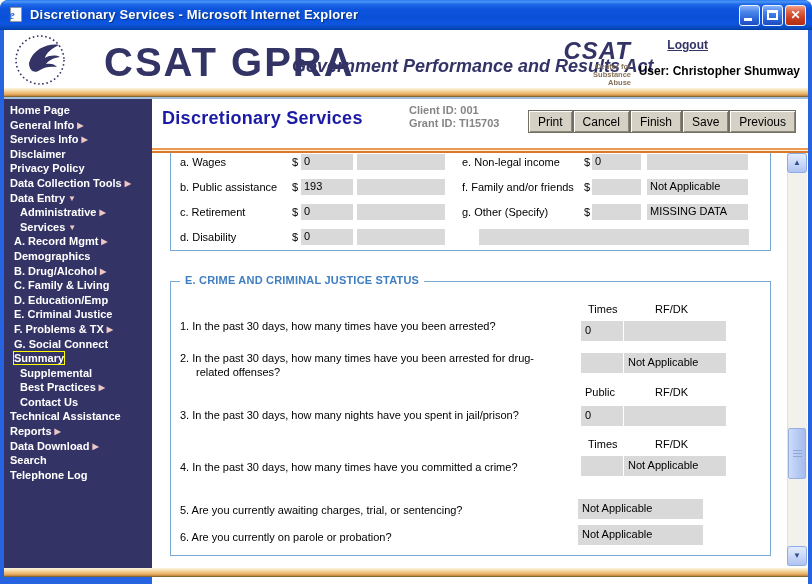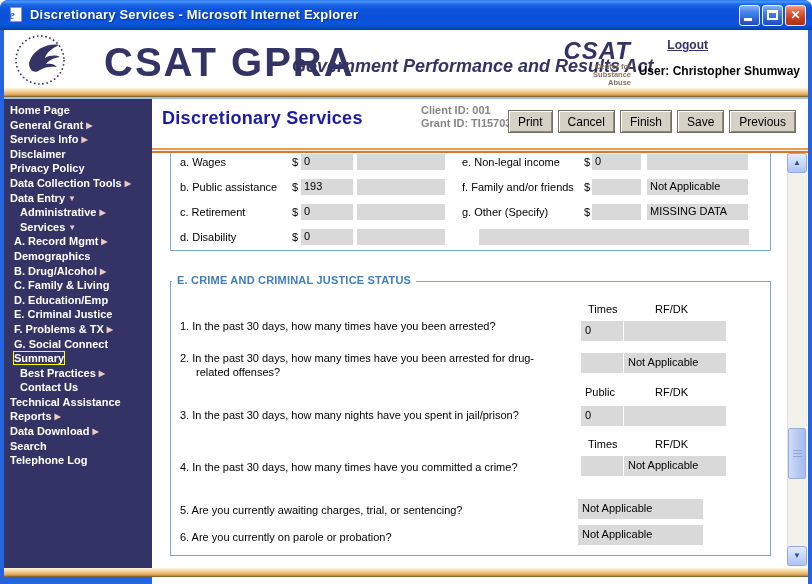--- a/index.html
+++ b/index.html
@@ -47,32 +47,32 @@
   .sidebar { position:absolute; left:0; top:0; width:148px; height:469px; background:#333366; padding-top:4px; overflow:hidden; }
   .sitem { height:14.6px; line-height:14.6px; color:#fff; font-size:11px; font-weight:bold; white-space:nowrap; cursor:pointer; }
   .ind0 { padding-left:6px; } .ind1 { padding-left:16px; } .ind2 { padding-left:10px; }
   .sarrow { font-size:8px; color:#edc7c2; margin-left:3px; vertical-align:1px; }
   .hl { outline:1px solid #ffff00; }
 
   
   .main { position:absolute; left:148px; top:0; width:656px; height:553px; background:#fff; }
   .main-header { position:absolute; left:0; top:0; width:656px; height:49px; }
   .page-title { position:absolute; left:10px; top:9px; font-size:18px; font-weight:bold; color:#1a1aa6; letter-spacing:.3px; }
-  .ids { position:absolute; left:269px; top:5px; font-size:11px; font-weight:bold; color:#858585; line-height:13px; }
-  .btnrow { position:absolute; right:12px; top:11px; display:flex; gap:5px; }
+  .ids { position:absolute; left:257px; top:5px; font-size:11px; font-weight:bold; color:#858585; line-height:13px; }
+  .btnrow { position:absolute; right:12px; top:11px; display:flex; }
   .btn { height:23px; padding:0 9px; font-family:"Liberation Sans",sans-serif; font-size:12px; color:#000;
     background:#d5d1c5; border:1px solid #736f63; box-shadow:inset 1px 1px 0 #ffffff, inset -1px -1px 0 #8a867a; cursor:pointer; }
   .separator { position:absolute; top:49px; left:0; width:656px; height:5px; background:#fdf4e6; border-top:2px solid #ec9a50; border-bottom:2px solid #d87828; }
 
   
   .scrollpane { position:absolute; left:0; top:54px; width:635px; height:413px; overflow:hidden; font-size:11px; color:#000; }
   .fs { position:absolute; border:1px solid #7aa8d4; }
   .fs1 { left:18px; top:-12px; width:601px; height:110px; }
   .fs2 { left:18px; top:128px; width:601px; height:275px; }
-  .legend { position:absolute; left:20px; top:121px; background:#fff; padding:0 5px; font-size:11px; font-weight:bold; color:#3f7ec0; letter-spacing:.2px; }
+  .legend { position:absolute; left:28px; top:121px; background:#fff; padding:0 5px; font-size:11px; font-weight:bold; color:#3f7ec0; letter-spacing:.2px; }
   .row { position:absolute; left:0; width:635px; }
   .flabel { position:absolute; top:2px; white-space:nowrap; }
   .fcur { position:absolute; top:2px; }
   .gfield { position:absolute; top:0; height:16px; background:#d9d9d9; padding:1px 0 0 3px; line-height:13px; overflow:hidden; white-space:nowrap; }
   .cfield { position:absolute; height:20px; background:#d9d9d9; padding:2px 0 0 4px; line-height:15px; overflow:hidden; white-space:nowrap; }
   .hdrlbl { position:absolute; top:0; font-size:11px; }
   .qtext { position:absolute; left:28px; width:400px; padding-left:16px; text-indent:-16px; line-height:14px; }
 
   
   .scrollbar { position:absolute; left:635px; top:54px; width:20px; height:413px; background:#f3f1ec;
@@ -126,37 +126,38 @@
     <span class="logout">Logout</span>
     <span class="user">User: Christopher Shumway</span>
   </div>
   <div class="tanstrip strip-top"></div>
   <div class="blueline"></div>
 
   <div class="body">
 
     <div class="sidebar">
       <div class="sitem ind0"><span>Home Page</span></div>
-      <div class="sitem ind0"><span>General Grant</span><span class="sarrow">▶</span></div>
+      <div class="sitem ind0"><span>General Info</span><span class="sarrow">▶</span></div>
       <div class="sitem ind0"><span>Services Info</span><span class="sarrow">▶</span></div>
       <div class="sitem ind0"><span>Disclaimer</span></div>
       <div class="sitem ind0"><span>Privacy Policy</span></div>
       <div class="sitem ind0"><span>Data Collection Tools</span><span class="sarrow">▶</span></div>
       <div class="sitem ind0"><span>Data Entry</span><span class="sarrow">▼</span></div>
       <div class="sitem ind1"><span>Administrative</span><span class="sarrow">▶</span></div>
       <div class="sitem ind1"><span>Services</span><span class="sarrow">▼</span></div>
       <div class="sitem ind2"><span>A. Record Mgmt</span><span class="sarrow">▶</span></div>
       <div class="sitem ind2"><span>Demographics</span></div>
       <div class="sitem ind2"><span>B. Drug/Alcohol</span><span class="sarrow">▶</span></div>
       <div class="sitem ind2"><span>C. Family &amp; Living</span></div>
       <div class="sitem ind2"><span>D. Education/Emp</span></div>
       <div class="sitem ind2"><span>E. Criminal Justice</span></div>
       <div class="sitem ind2"><span>F. Problems &amp; TX</span><span class="sarrow">▶</span></div>
       <div class="sitem ind2"><span>G. Social Connect</span></div>
       <div class="sitem ind2"><span class="hl">Summary</span></div>
+      <div class="sitem ind1"><span>Supplemental</span></div>
       <div class="sitem ind1"><span>Best Practices</span><span class="sarrow">▶</span></div>
       <div class="sitem ind1"><span>Contact Us</span></div>
       <div class="sitem ind0"><span>Technical Assistance</span></div>
       <div class="sitem ind0"><span>Reports</span><span class="sarrow">▶</span></div>
       <div class="sitem ind0"><span>Data Download</span><span class="sarrow">▶</span></div>
       <div class="sitem ind0"><span>Search</span></div>
       <div class="sitem ind0"><span>Telephone Log</span></div>
     </div>
 
     <div class="main">

